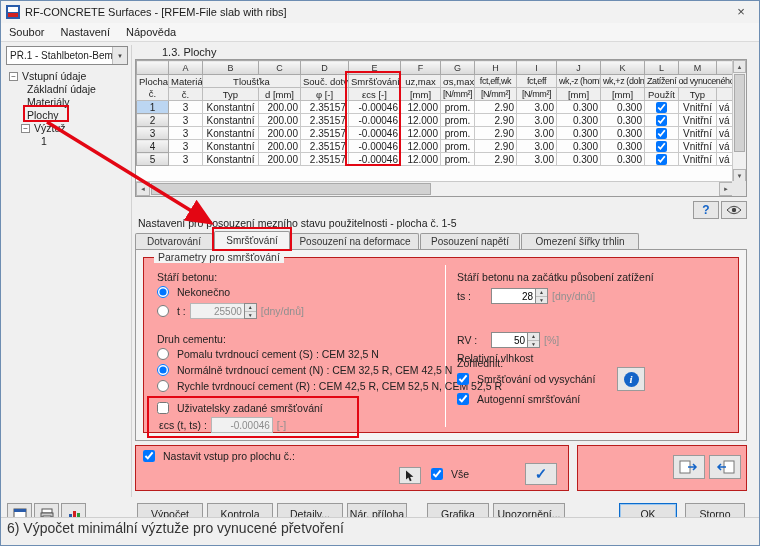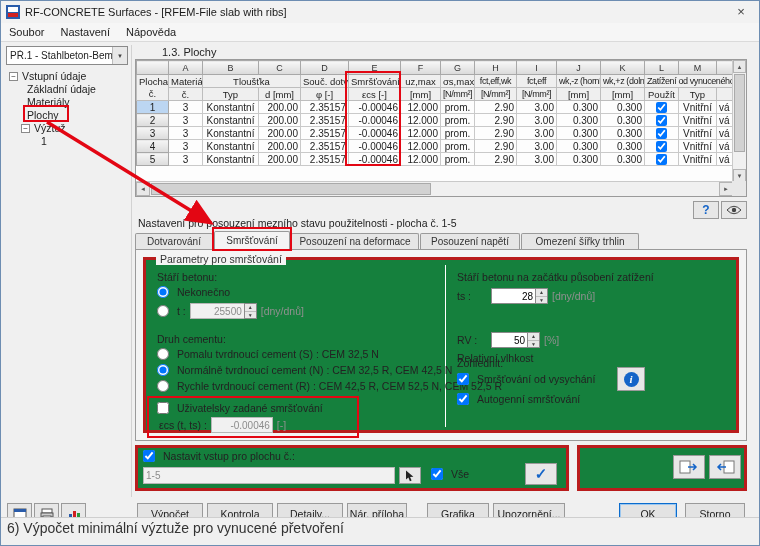--- a/index.html
+++ b/index.html
@@ -41,21 +41,21 @@
 .sb-corner{position:absolute;right:0;bottom:0;width:14px;height:15px;background:#e8e8e8;}
 
 .tool-btn{background:#e7e7e7;border:1px solid #9a9a9a;display:flex;align-items:center;justify-content:center;}
 
 .caption{left:137px;top:216px;font-size:10.5px;color:#222;white-space:nowrap;}
 .tabs{left:134px;top:229px;height:19px;display:flex;align-items:flex-end;}
 .tab{height:16px;line-height:15px;padding:0 2px;background:#e6e6e6;border:1px solid #9a9a9a;border-bottom:none;margin-right:1px;font-size:10px;text-align:center;border-radius:2px 2px 0 0;color:#333;overflow:hidden;white-space:nowrap;}
 .tab:nth-child(1){width:78px;}.tab:nth-child(2){width:76px;}.tab:nth-child(3){width:128px;}.tab:nth-child(4){width:100px;}.tab:nth-child(5){width:118px;}
 .tab.active{height:19px;line-height:18px;background:#f4f4f4;margin-bottom:-1px;z-index:3;position:relative;}
 .tab-panel{left:134px;top:248px;width:612px;height:192px;background:#f4f4f4;border:1px solid #9a9a9a;}
-.groupbox{position:absolute;border:3px solid #b91c1c;background:#15803d;}
+.groupbox{position:absolute;border:1px solid #b91c1c;background:#fca5a5;}
 .gb-title{position:absolute;left:10px;top:-7px;background:#f4f4f4;padding:0 4px;font-size:10.5px;color:#333;white-space:nowrap;}
 .lbl{position:absolute;font-size:10.5px;color:#222;white-space:nowrap;}
 .unit{color:#909090;}
 .row{position:absolute;display:flex;align-items:center;gap:4px;font-size:10.5px;white-space:nowrap;}
 .row input[type=radio],.row input[type=checkbox],.chk input[type=checkbox]{width:12px;height:12px;margin:0 4px 0 0;}
 .field{height:16px;border:1px solid #8a8a8a;background:#fff;font-size:10px;font-family:"Liberation Sans",sans-serif;padding:0 2px;text-align:right;}
 .field:disabled{background:#f1f1f1;color:#8c8c8c;border-color:#b6b6b6;}
 .spin{display:inline-flex;height:16px;}
 .spin .field{border-right:none;}
 .spin-btns{display:inline-flex;flex-direction:column;width:13px;height:16px;border:1px solid #8a8a8a;}
@@ -399,21 +399,20 @@
   <div class="row" style="left:456px;top:392px;">
     <input type="checkbox" checked="" style="">
     <span>Autogenní smršťování</span>
   </div>
 
   <div class="groupbox" style="left:134px;top:444px;width:434px;height:46px;"></div>
   <div class="row" style="left:142px;top:449px;">
     <input type="checkbox" checked="" style="">
     <span>Nastavit vstup pro plochu č.:</span>
   </div>
-  <input class="field" style="position: absolute; left: 142px; top: 466px; width: 252px; height: 17px; text-align: left;" disabled="" value="1-5">
   <div class="abs tool-btn" style="left:398px;top:466px;width:22px;height:17px;">
     <svg width="10" height="12" viewBox="0 0 10 12">
         <path d="M1 0.5 L1 9.5 L3.4 7.6 L4.9 11.2 L6.6 10.4 L5.1 7 L8.4 6.7 Z" fill="#222"></path>
       </svg>
   </div>
   <div class="row" style="left:430px;top:467px;">
     <input type="checkbox" checked="" style="">
     <span>Vše</span>
   </div>
   <div class="abs tool-btn" style="left:524px;top:462px;width:32px;height:22px;">

